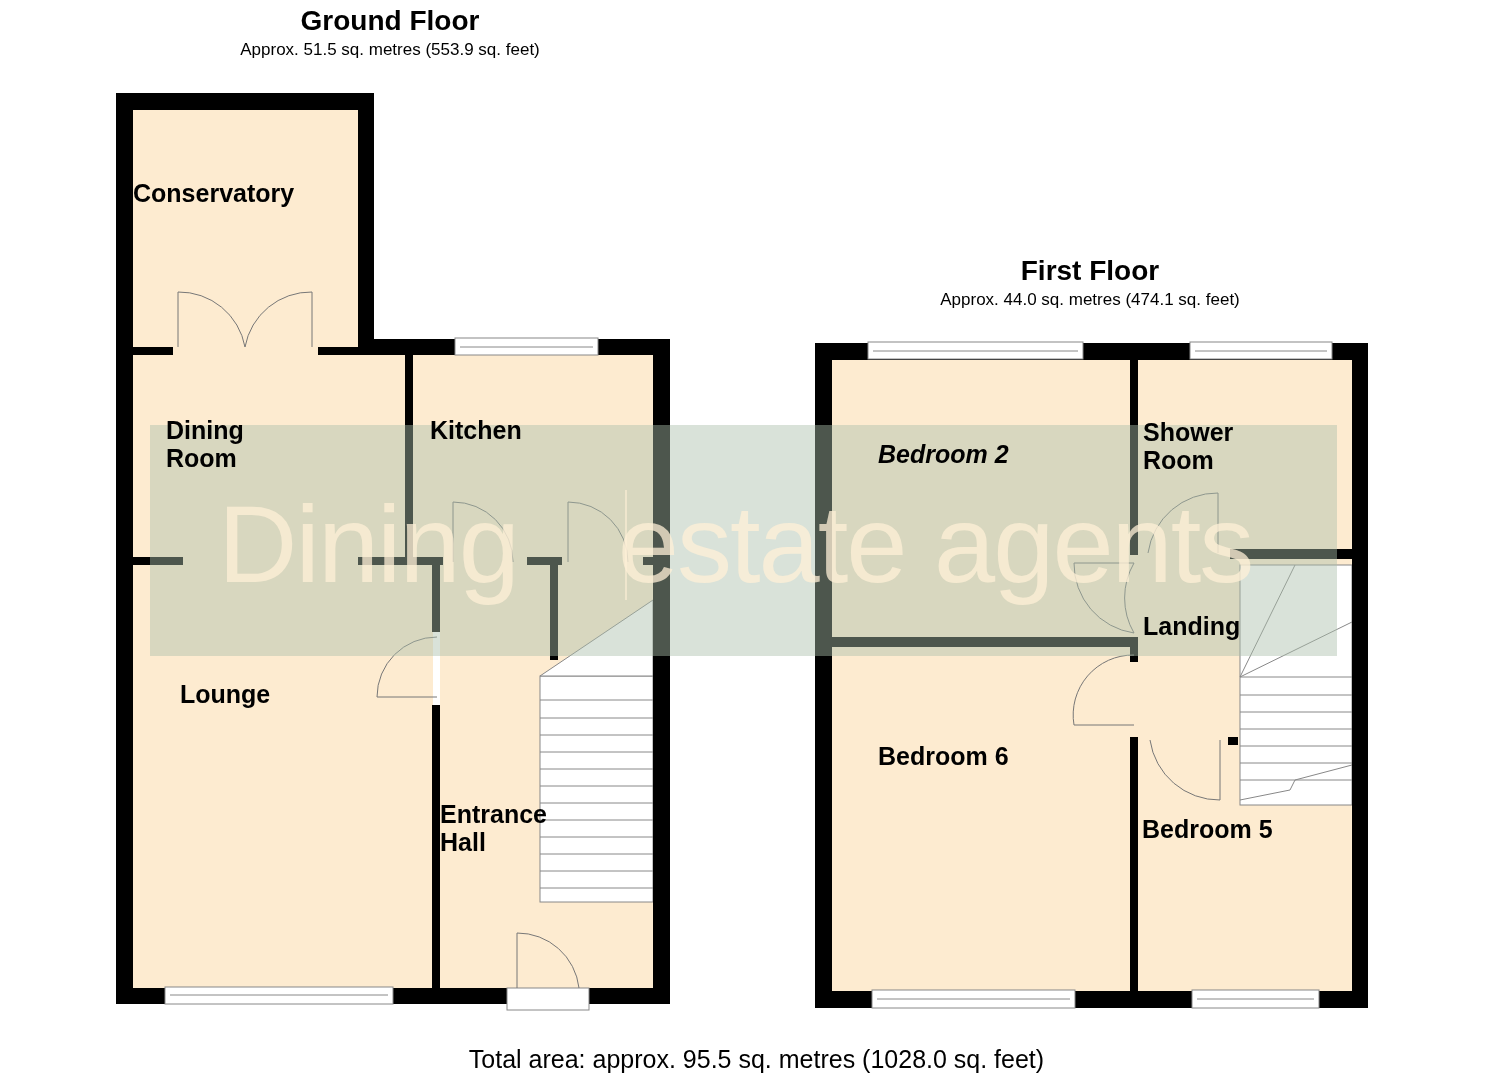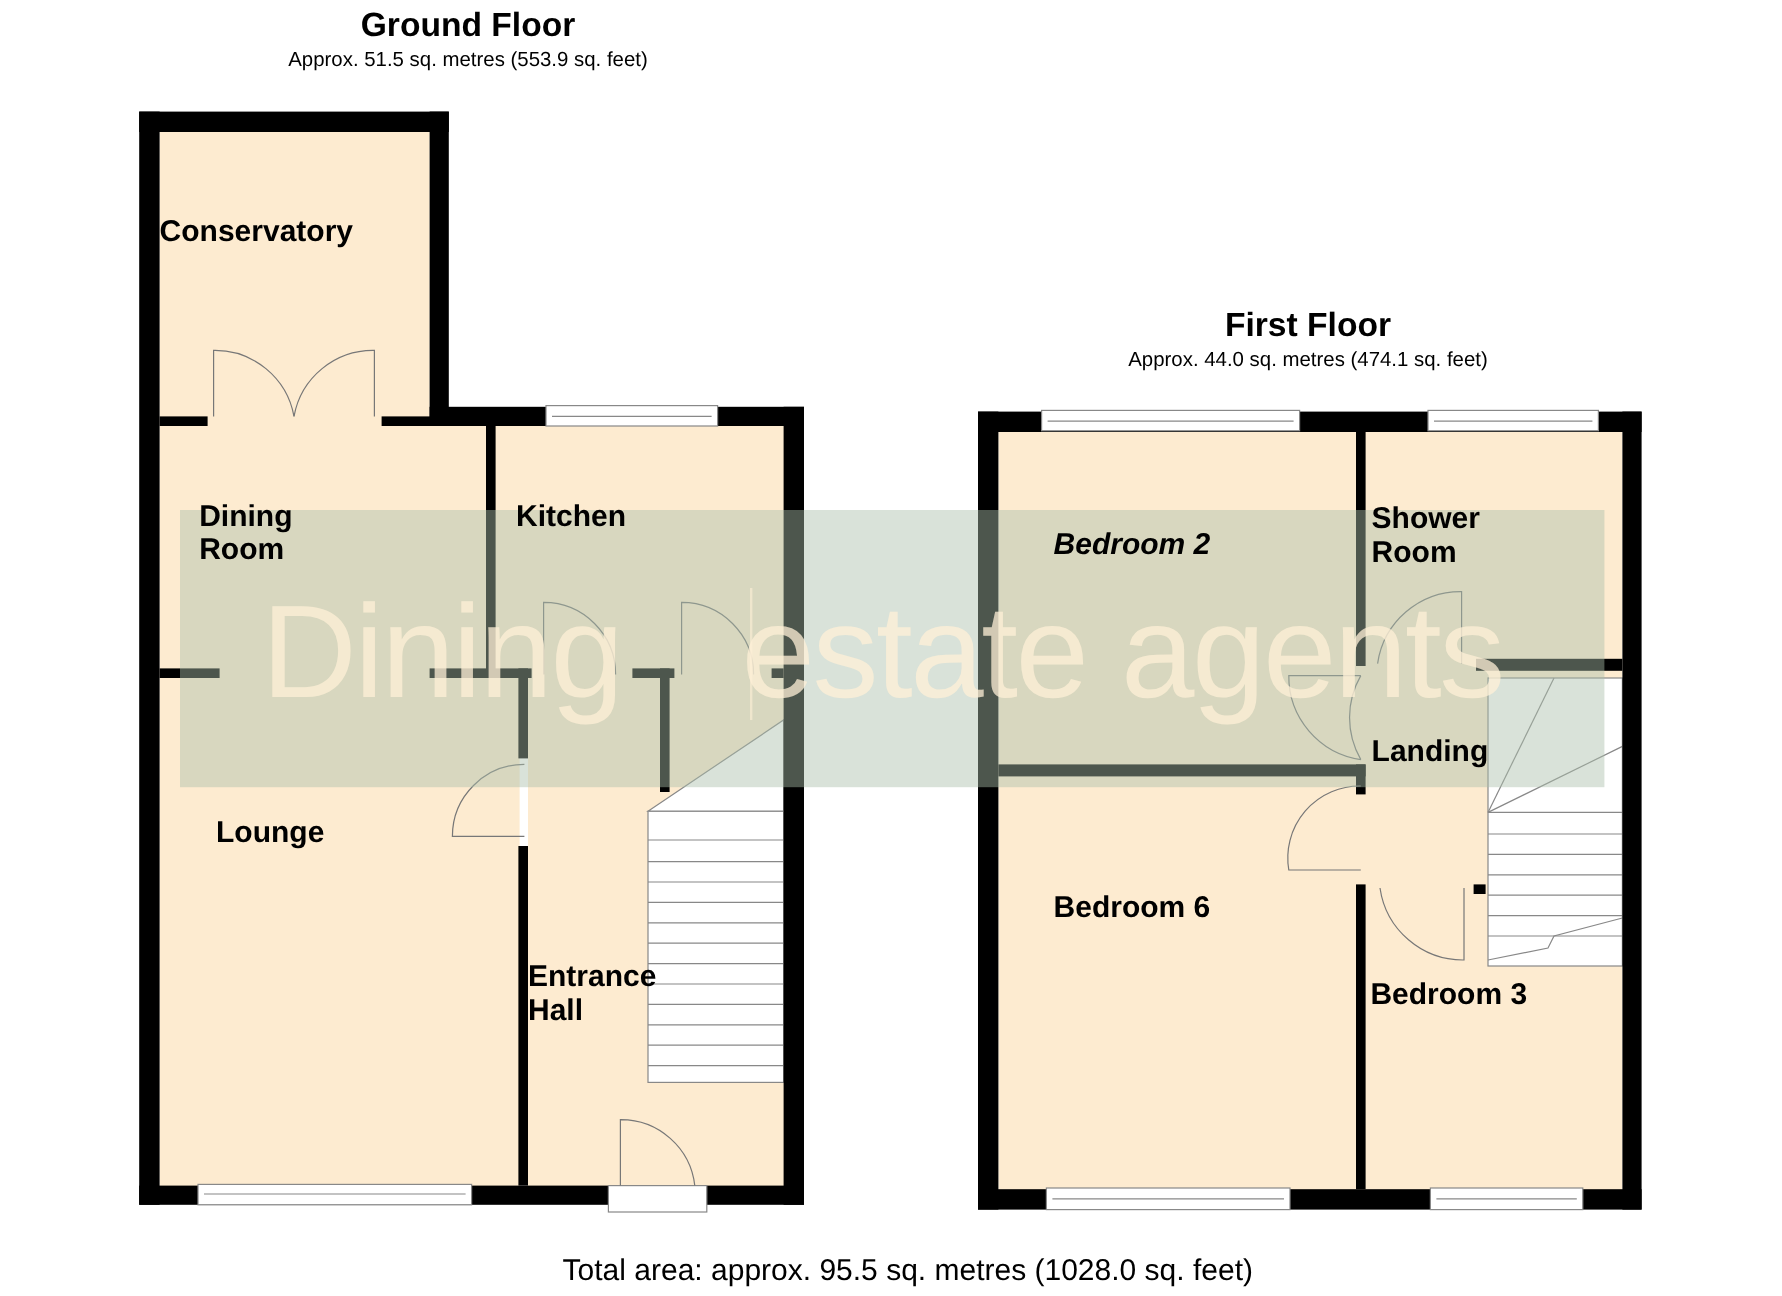--- a/index.html
+++ b/index.html
@@ -146,15 +146,15 @@
     <div>Hall</div>
   </div>
 
 <div class="room-label" style="left:878px; width:200px; top:416px;font-style:italic;">Bedroom 2</div>
 <div class="room-label" style="left:1143px; width:200px; top:394px;">
     <div>Shower</div>
     <div>Room</div>
   </div>
 <div class="room-label" style="left:1143px; width:200px; top:588px;">Landing</div>
 <div class="room-label" style="left:878px; width:200px; top:718px;">Bedroom 6</div>
-<div class="room-label" style="left:1142px; width:200px; top:791px;">Bedroom 3</div>
+<div class="room-label" style="left:1142px; width:200px; top:791px;">Bedroom 5</div>
 
 <div class="total">Total area: approx. 95.5 sq. metres (1028.0 sq. feet)</div>
 
 </body></html>

